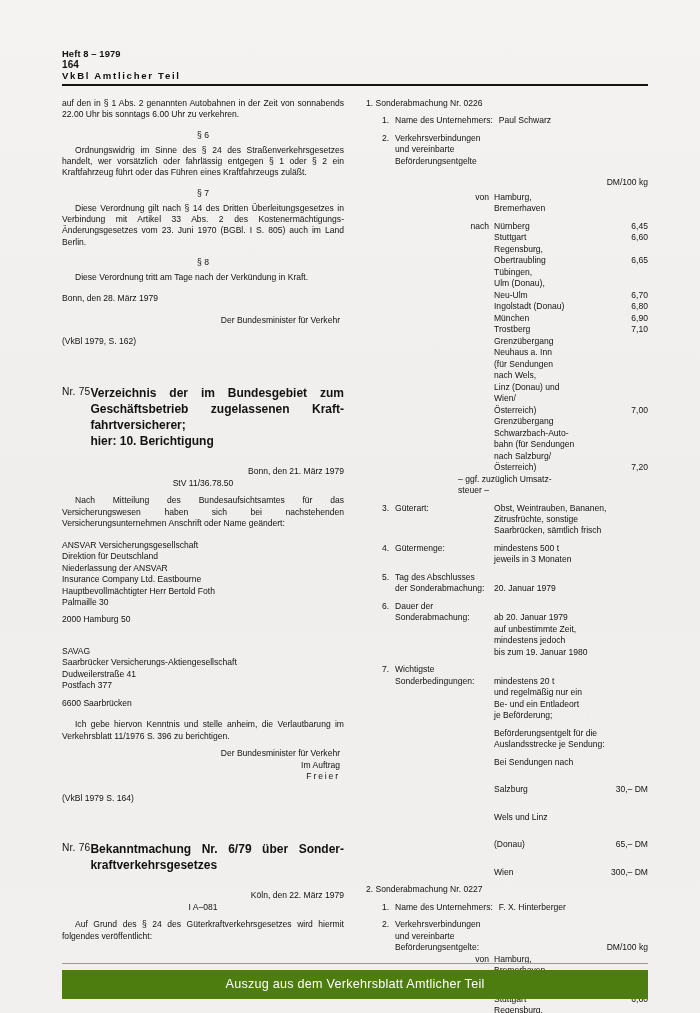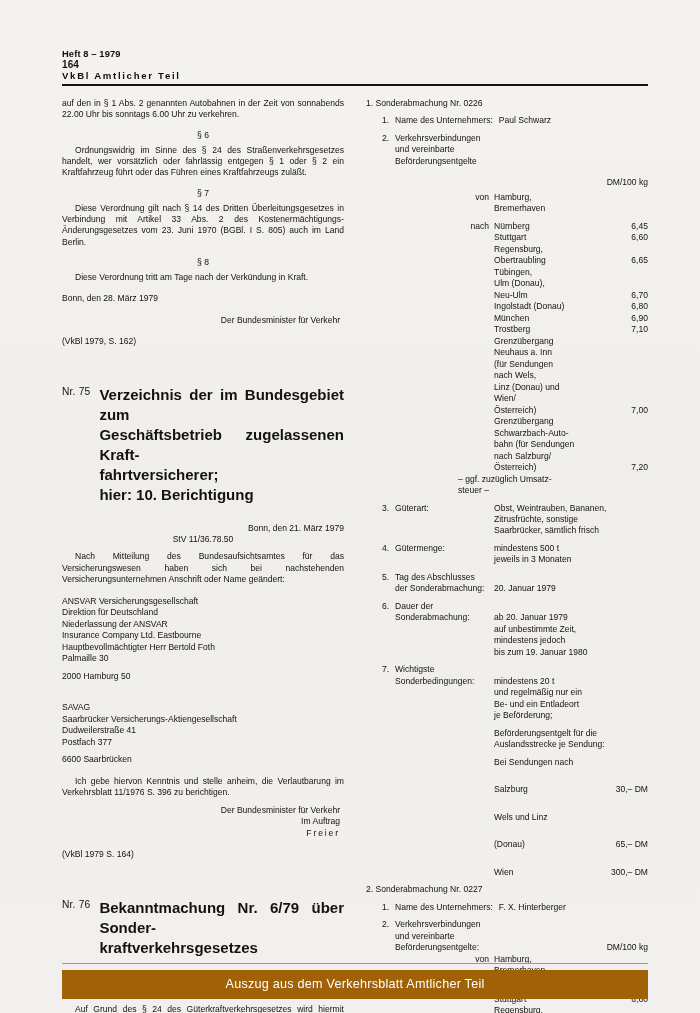--- a/index.html
+++ b/index.html
@@ -79,32 +79,31 @@
   .spaced {
     letter-spacing: 1.9px;
   }
   .blockright {
     text-align: right;
     padding-right: 4px;
   }
   
   .actblock {
     display: flex;
-    gap: 9px;
     align-items: flex-start;
   }
   .actnum {
     font-size: 10.2px;
     font-weight: normal;
     white-space: nowrap;
     padding-top: 0px;
     letter-spacing: 0.2px;
   }
   .acttitle {
-    font-size: 15px;
+    font-size: 12px;
     font-weight: bold;
     line-height: 1.34;
     text-align: justify;
     flex: 1;
   }
   .acttitle .t-just {
     text-align: justify;
     text-align-last: justify;
   }
   .acttitle .t-left { text-align: left; }
@@ -185,21 +184,21 @@
     position: absolute;
     left: 62px;
     top: 963px;
     width: 586px;
   }
   .foot-rule {
     border-top: 1.5px solid #9a9a98;
     margin-bottom: 6px;
   }
   .footbar {
-    background: #a16207;
+    background: #4d7c0f;
     color: #ffffff;
     text-align: center;
     font-size: 12.6px;
     letter-spacing: 0.25px;
     padding: 7px 0 8px 0;
   }
 </style>
 </head>
 <body>
 
@@ -470,21 +469,21 @@
         <div>steuer –</div>
       </div>
 
       <div class="sp-s"></div>
       <div class="lv">
         <div class="lv-n">3.</div>
         <div class="lv-l">Güterart:</div>
         <div class="lv-v">
           <div>Obst, Weintrauben, Bananen,</div>
           <div>Zitrusfrüchte, sonstige</div>
-          <div>Saarbrücker, sämtlich frisch</div>
+          <div>Saarbrücken, sämtlich frisch</div>
         </div>
       </div>
 
       <div class="sp-s"></div>
       <div class="lv">
         <div class="lv-n">4.</div>
         <div class="lv-l">Gütermenge:</div>
         <div class="lv-v">
           <div>mindestens 500 t</div>
           <div>jeweils in 3 Monaten</div>

